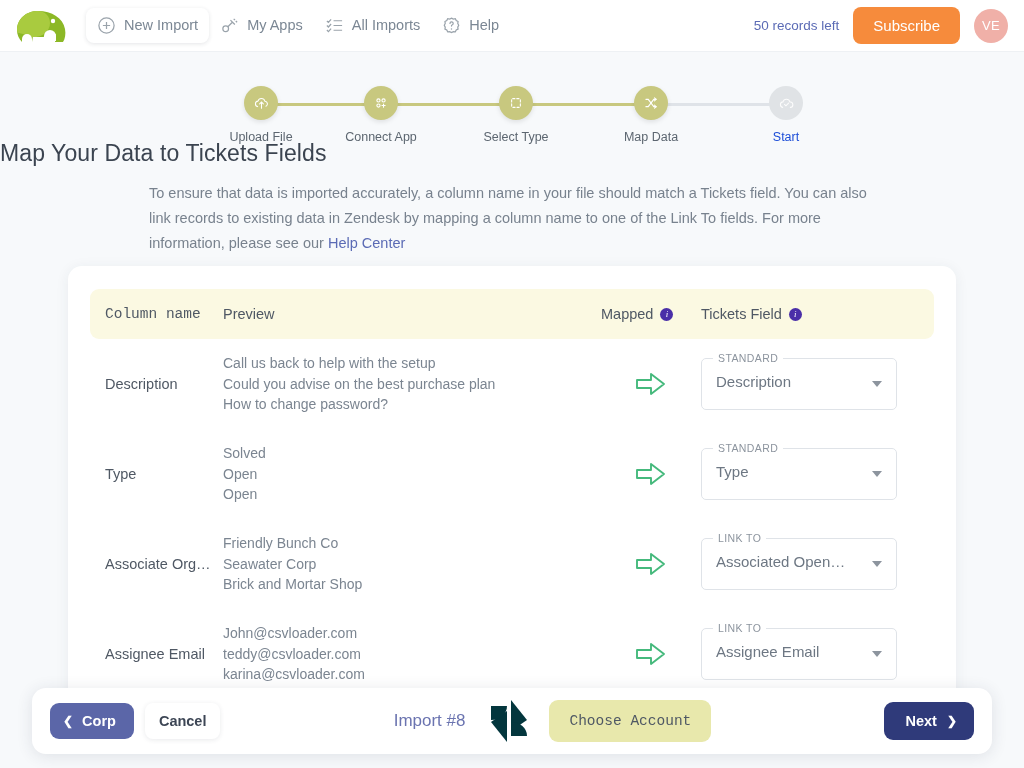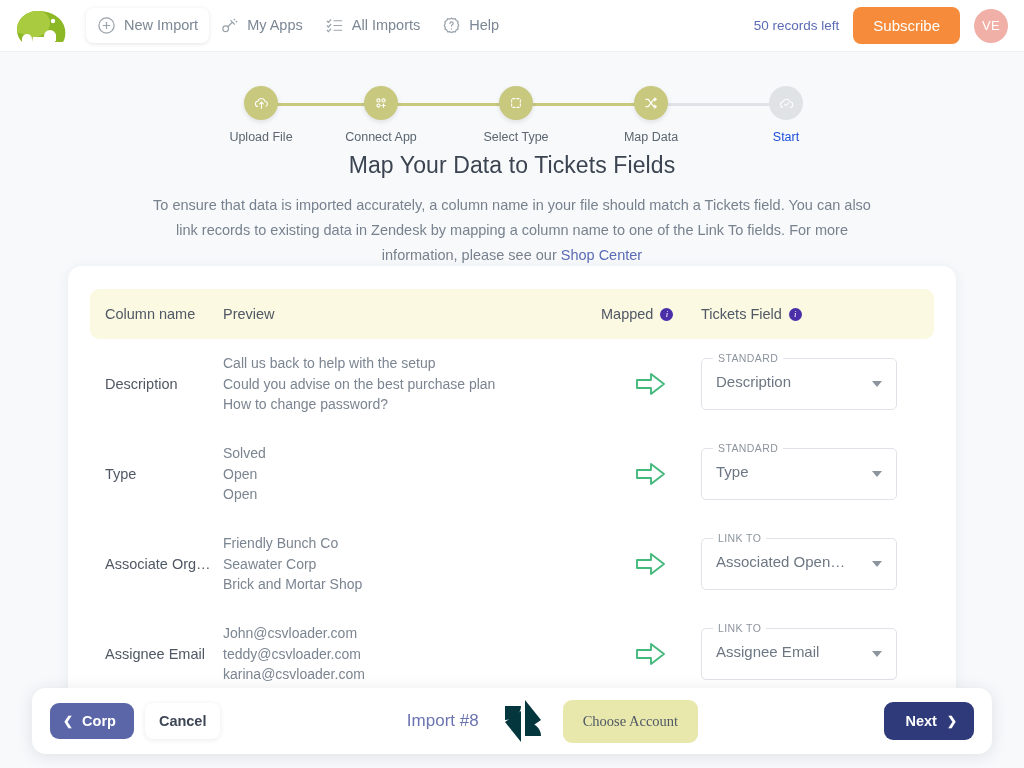--- a/index.html
+++ b/index.html
@@ -76,21 +76,21 @@
   }
   .step-circle.inactive { background: #e0e3e6; box-shadow: none; }
   .step-circle svg { display: block; }
   .step-label {
     margin-top: 10px; font-size: 12.5px; color: #5c6670;
     white-space: nowrap; text-align: center;
   }
   .step-circle.inactive + .step-label { color: #1d4ed8; }
 
   
-  .title-block { position: absolute; top: 152px; left: 0; width: 1024px; text-align: center; }
+  .title-block { position: absolute; top: 140px; left: 0; width: 1024px; }
   .page-title {
     font-size: 23px; color: #3b4450; font-weight: normal; letter-spacing: .1px;
   }
   .page-desc {
     margin: 14px auto 0; width: 726px;
     font-size: 14.5px; line-height: 25px; color: #78828e;
   }
   .help-link { color: #5b6bb5; cursor: pointer; }
 
   
@@ -102,21 +102,21 @@
     box-shadow: 0 2px 14px rgba(40,50,70,.07);
     overflow: hidden;
   }
   .table-head {
     margin: 23px 22px 0; height: 50px;
     background: #fbf9e2; border-radius: 9px;
     display: flex; align-items: center;
     font-size: 14.5px; color: #4f5864;
   }
   .th { display: flex; align-items: center; gap: 7px; }
-  .th-col   { width: 133px; padding-left: 15px; }
+  .th-col   { width: 133px; padding-left: 15px; font-family: Liberation Mono, monospace; }
   .th-prev  { width: 378px; }
   .th-map   { width: 100px; }
   .th-field { width: 200px; }
   .info-dot {
     width: 13px; height: 13px; border-radius: 50%;
     background: #4a2fa8; color: #fff;
     font-size: 9px; line-height: 13px; text-align: center;
     font-family: "Liberation Serif", serif; font-style: italic;
     display: inline-block; flex: none; cursor: pointer;
   }
@@ -178,21 +178,21 @@
     padding: 10px 14px; border-radius: 8px; cursor: pointer;
     box-shadow: 0 1px 5px rgba(40,50,70,.10);
   }
   .import-id {
     margin-left: auto; font-size: 17px; color: #6b74b0; white-space: nowrap;
   }
   .zd-logo { margin-left: 22px; width: 44px; height: 42px; }
   .choose-account {
     margin-left: 18px; background: #e8e8ac; color: #4f5864;
     border: none; border-radius: 9px; padding: 13px 20px;
-    font-size: 14.5px; font-family: Liberation Serif, serif; cursor: pointer; white-space: nowrap;
+    font-size: 14.5px; font-family: Liberation Mono, monospace; cursor: pointer; white-space: nowrap;
   }
   .next-btn {
     margin-left: auto; margin-right: 18px;
     background: #2f3a7a; color: #fff; border: none;
     border-radius: 9px; padding: 11px 17px 11px 21px;
     font-size: 14.5px; font-family: inherit; font-weight: bold;
     display: flex; align-items: center; gap: 10px; cursor: pointer;
   }
   .chev { font-size: 12px; line-height: 1; }
 </style>
@@ -313,21 +313,21 @@
           <path d="M8.4 12.1l1.9 1.9 3.4-3.6"></path>
         </svg>
       </div>
       <div class="step-label">Start</div>
     </div>
   </div>
 </div>
 
 <div class="title-block">
   <h1 class="page-title">Map Your Data to Tickets Fields</h1>
-  <p class="page-desc"><span>To ensure that data is imported accurately, a column name in your file should match a Tickets field. You can also link records to existing data in Zendesk by mapping a column name to one of the Link To fields. For more information, please see our </span><span class="help-link">Shop Center</span></p>
+  <p class="page-desc"><span>To ensure that data is imported accurately, a column name in your file should match a Tickets field. You can also link records to existing data in Zendesk by mapping a column name to one of the Link To fields. For more information, please see our </span><span class="help-link">Help Center</span></p>
 </div>
 
 <div class="card">
   <div class="table-head">
     <div class="th th-col">
       <span>Column name</span>
     </div>
     <div class="th th-prev">
       <span>Preview</span>
     </div>

